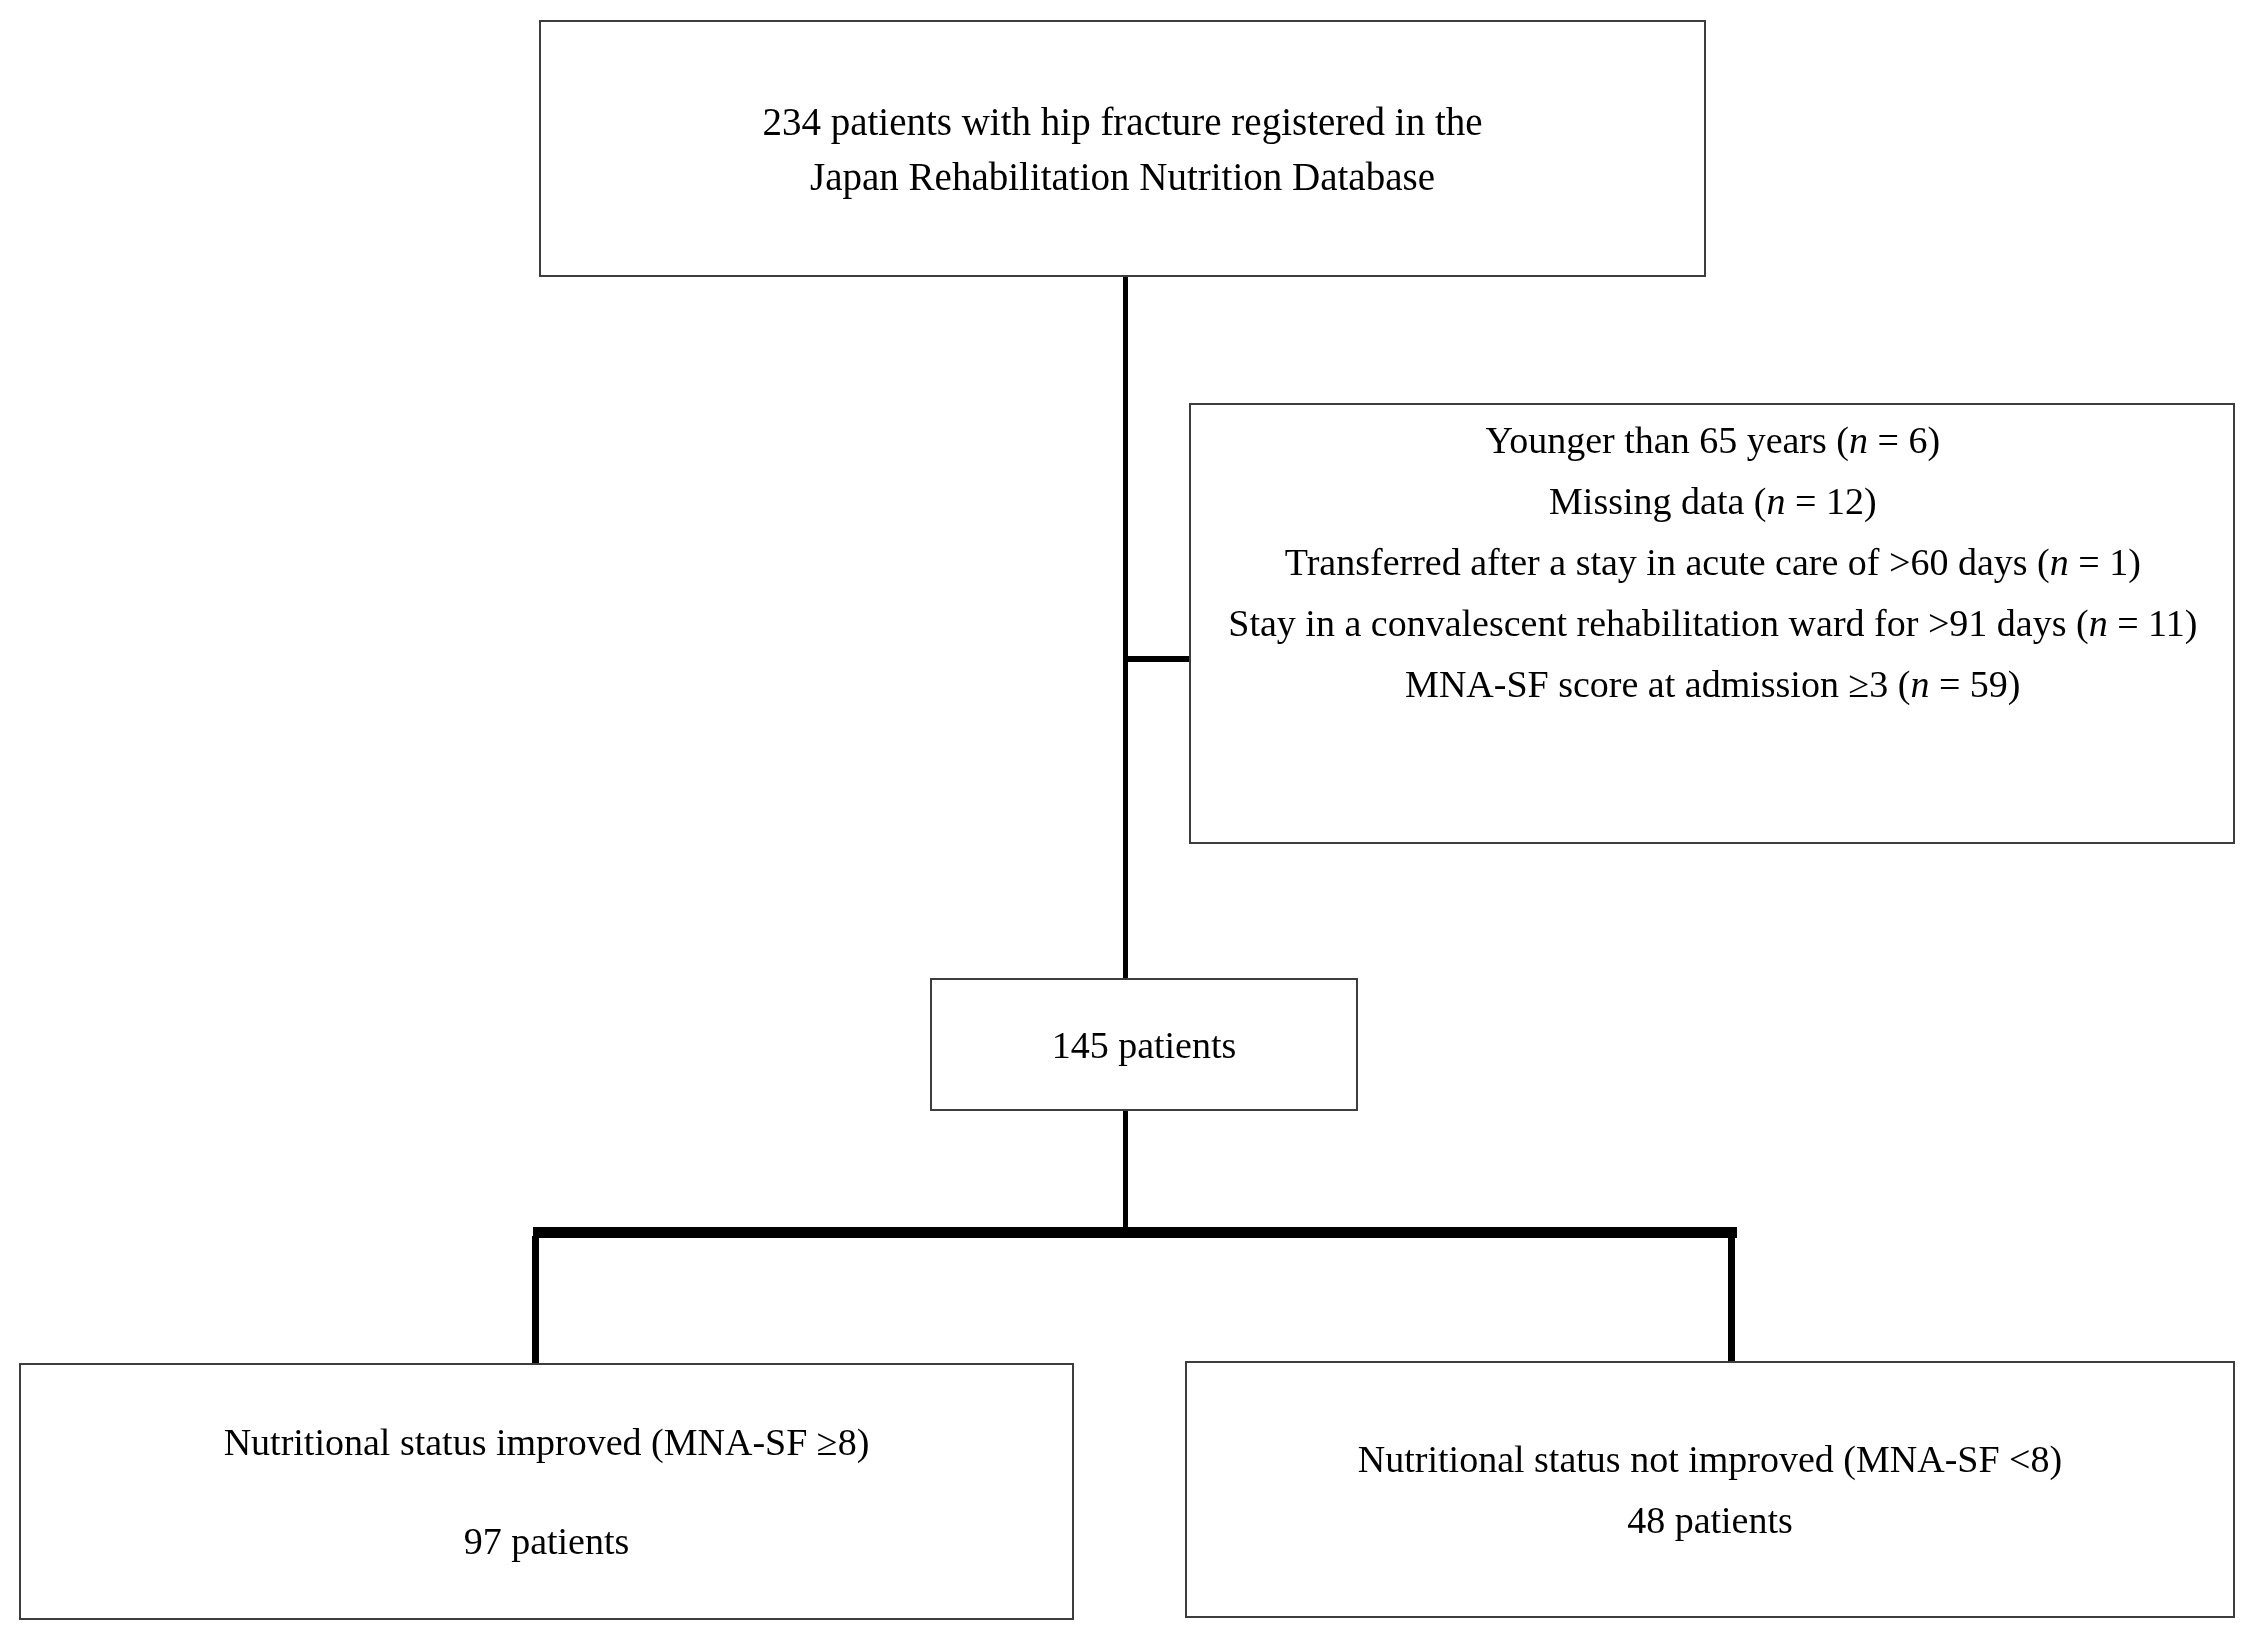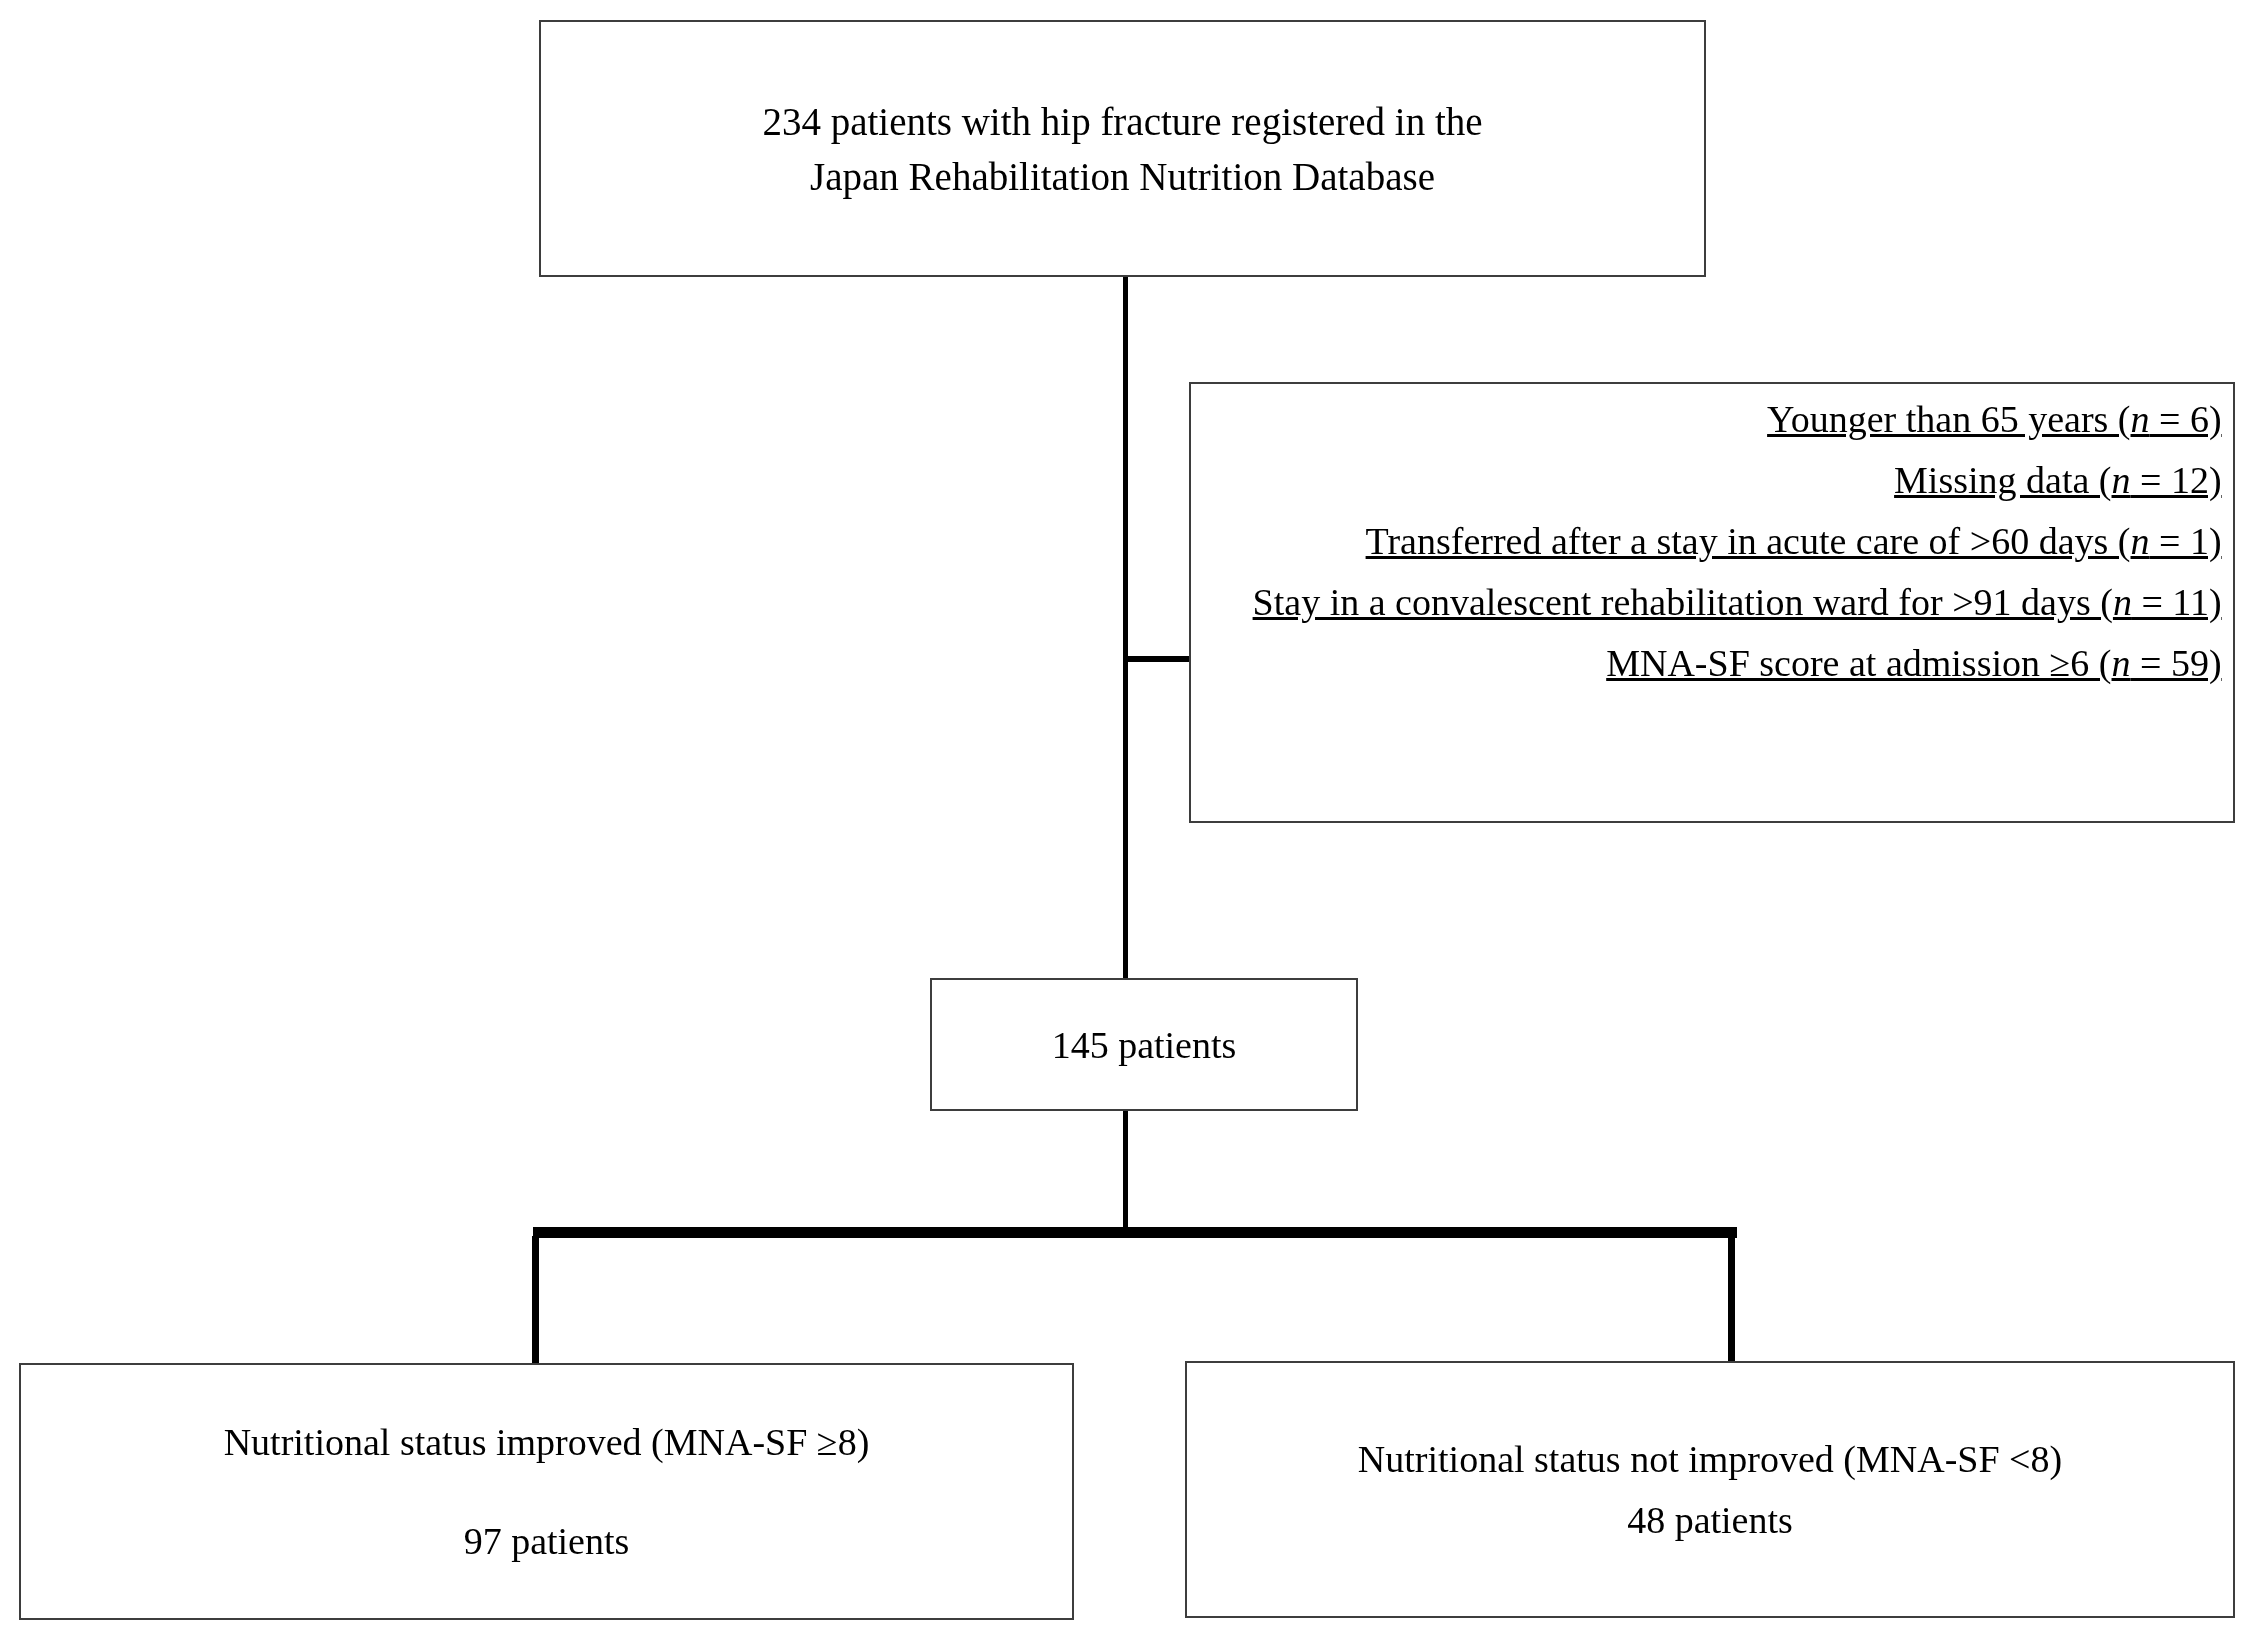--- a/index.html
+++ b/index.html
@@ -21,22 +21,22 @@
   .center {
     display: flex;
     flex-direction: column;
     justify-content: center;
     align-items: center;
     text-align: center;
   }
   .connector { position: absolute; background: #000000; }
 
   .top-box    { left: 539px;  top: 20.4px;   width: 1167px; height: 257px; font-size: 39px; line-height: 55px; }
-  .excl-box   { left: 1189px; top: 382px;  width: 1046px; height: 441px;
-                font-size: 38px; line-height: 61px; padding: 4.9px 11.4px 0 13px; text-align: right; text-decoration: underline; }
+  .excl-box   { left: 1189px; top: 403px;  width: 1046px; height: 441px;
+                font-size: 38px; line-height: 61px; padding: 4.9px 11.4px 0 13px; text-align: center; }
   .mid-box    { left: 930px; top: 978px; width: 428px;  height: 133px; font-size: 38px; }
   .left-box   { left: 19px;   top: 1363px; width: 1055px; height: 257px; font-size: 38px; line-height: 53px; gap: 46px; }
   .right-box  { left: 1185px; top: 1361px; width: 1050px; height: 257px; font-size: 38px; line-height: 53px; gap: 8px; }
 
   .v-line-1   { left: 1123px; top: 277px;  width: 4.9px;    height: 703px; }
   .stub-line  { left: 1128px; top: 656px;  width: 61px;   height: 5.7px; }
   .v-line-2   { left: 1123px; top: 1111px; width: 4.9px;    height: 118px; }
   .branch-bar { left: 533px;  top: 1227px; width: 1204px; height: 10.6px; }
   .left-drop  { left: 532px;  top: 1236px; width: 7.4px;    height: 127px; }
   .right-drop { left: 1728px; top: 1236px; width: 7.4px;    height: 125px; }
@@ -55,21 +55,21 @@
 
   <div class="connector v-line-1"></div>
 
   <div class="connector stub-line"></div>
 
   <div class="box excl-box">
     <div class="excl-item"><span>Younger than 65 years (</span><span style="font-style: italic;">n</span><span> = 6)</span></div>
     <div class="excl-item"><span>Missing data (</span><span style="font-style: italic;">n</span><span> = 12)</span></div>
     <div class="excl-item"><span>Transferred after a stay in acute care of &gt;60 days (</span><span style="font-style: italic;">n</span><span> = 1)</span></div>
     <div class="excl-item"><span>Stay in a convalescent rehabilitation ward for &gt;91 days (</span><span style="font-style: italic;">n</span><span> = 11)</span></div>
-    <div class="excl-item"><span>MNA-SF score at admission ≥6 (</span><span style="font-style: italic;">n</span><span> = 59)</span></div>
+    <div class="excl-item"><span>MNA-SF score at admission ≥3 (</span><span style="font-style: italic;">n</span><span> = 59)</span></div>
   </div>
 
   <div class="box mid-box center">
     <div>145 patients</div>
   </div>
 
   <div class="connector v-line-2"></div>
 
   <div class="connector branch-bar"></div>
 

